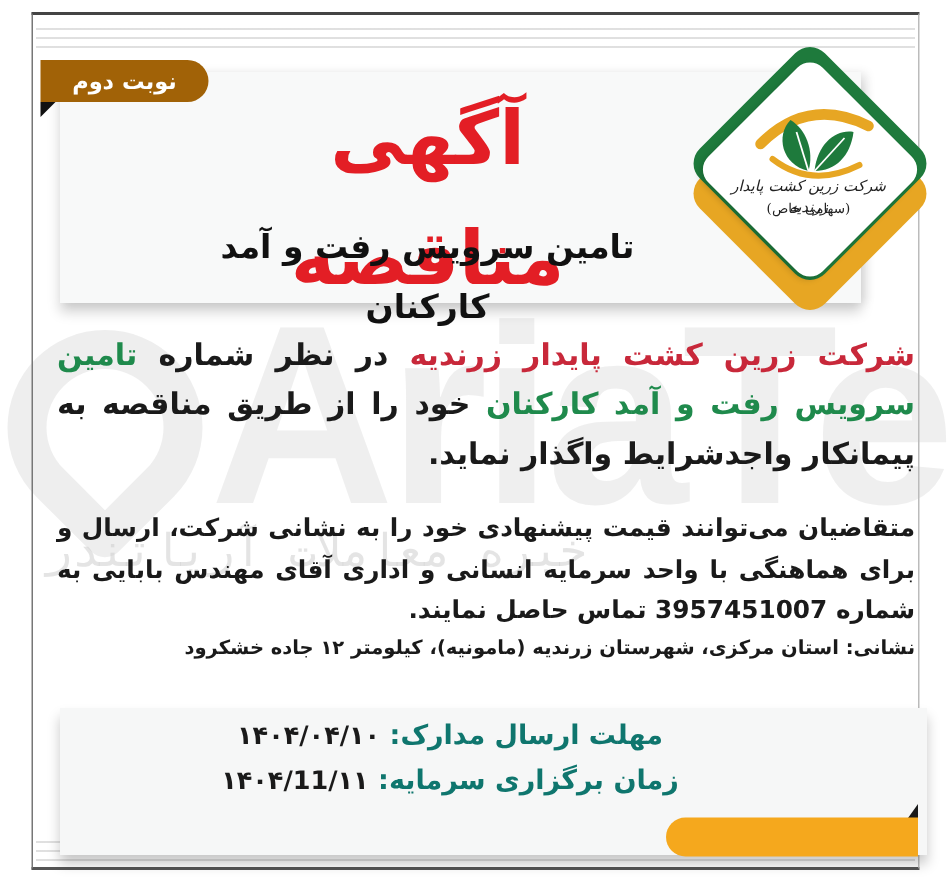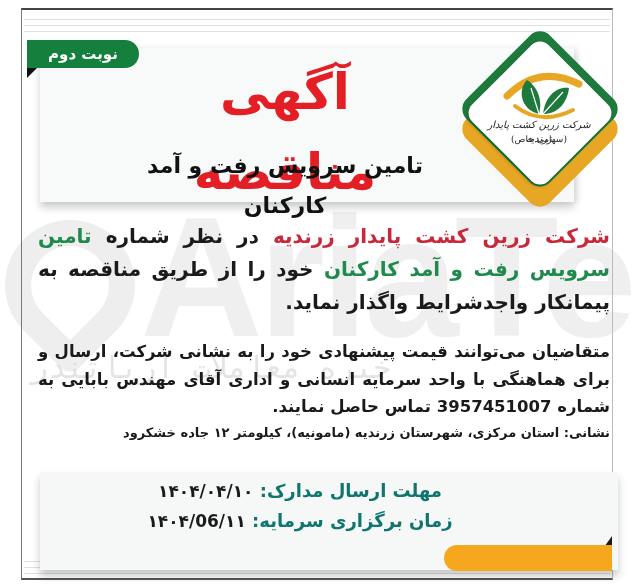--- a/index.html
+++ b/index.html
@@ -41,21 +41,21 @@
 
     
     .header-card {
       position: absolute; left: 40px; top: 48px; width: 534px; height: 154px;
       background: #f8f9f9; box-shadow: 0 6px 8px rgba(0,0,0,0.18), 4px 0 6px rgba(0,0,0,0.08);
       z-index: 3;
     }
 
     .badge {
       position: absolute; left: 27px; top: 40px; width: 112px; height: 28px;
-      background: #15803d; border-radius: 0 14px 14px 0; z-index: 5;
+      background: #a16207; border-radius: 0 14px 14px 0; z-index: 5;
       color: #fff; font-weight: bold; font-size: 15px; direction: rtl; text-align: center; line-height: 28px;
       font-family: "DejaVu Sans", sans-serif;
     }
     .badge-fold {
       position: absolute; left: 27px; top: 68px; width: 0; height: 0;
       border-left: 10px solid #111; border-bottom: 10px solid transparent; z-index: 5;
     }
 
     .title-main {
       position: absolute; left: 130px; top: 52px; width: 310px; text-align: center; direction: rtl;
@@ -177,17 +177,17 @@
 <div class="body-text para3">نشانی: استان مرکزی، شهرستان زرندیه (مامونیه)، کیلومتر ۱۲ جاده خشکرود</div>
 
 <div class="dates-card"></div>
 
 <div class="date-row row1">
   <span class="lbl">مهلت ارسال مدارک:</span>
   <span class="val">۱۴۰۴/۰۴/۱۰</span>
 </div>
 <div class="date-row row2">
   <span class="lbl">زمان برگزاری سرمایه:</span>
-  <span class="val">۱۴۰۴/06/۱۱</span>
+  <span class="val">۱۴۰۴/11/۱۱</span>
 </div>
 
 <div class="corner-fold"></div>
 <div class="gold-bar"></div>
 
 </body></html>

